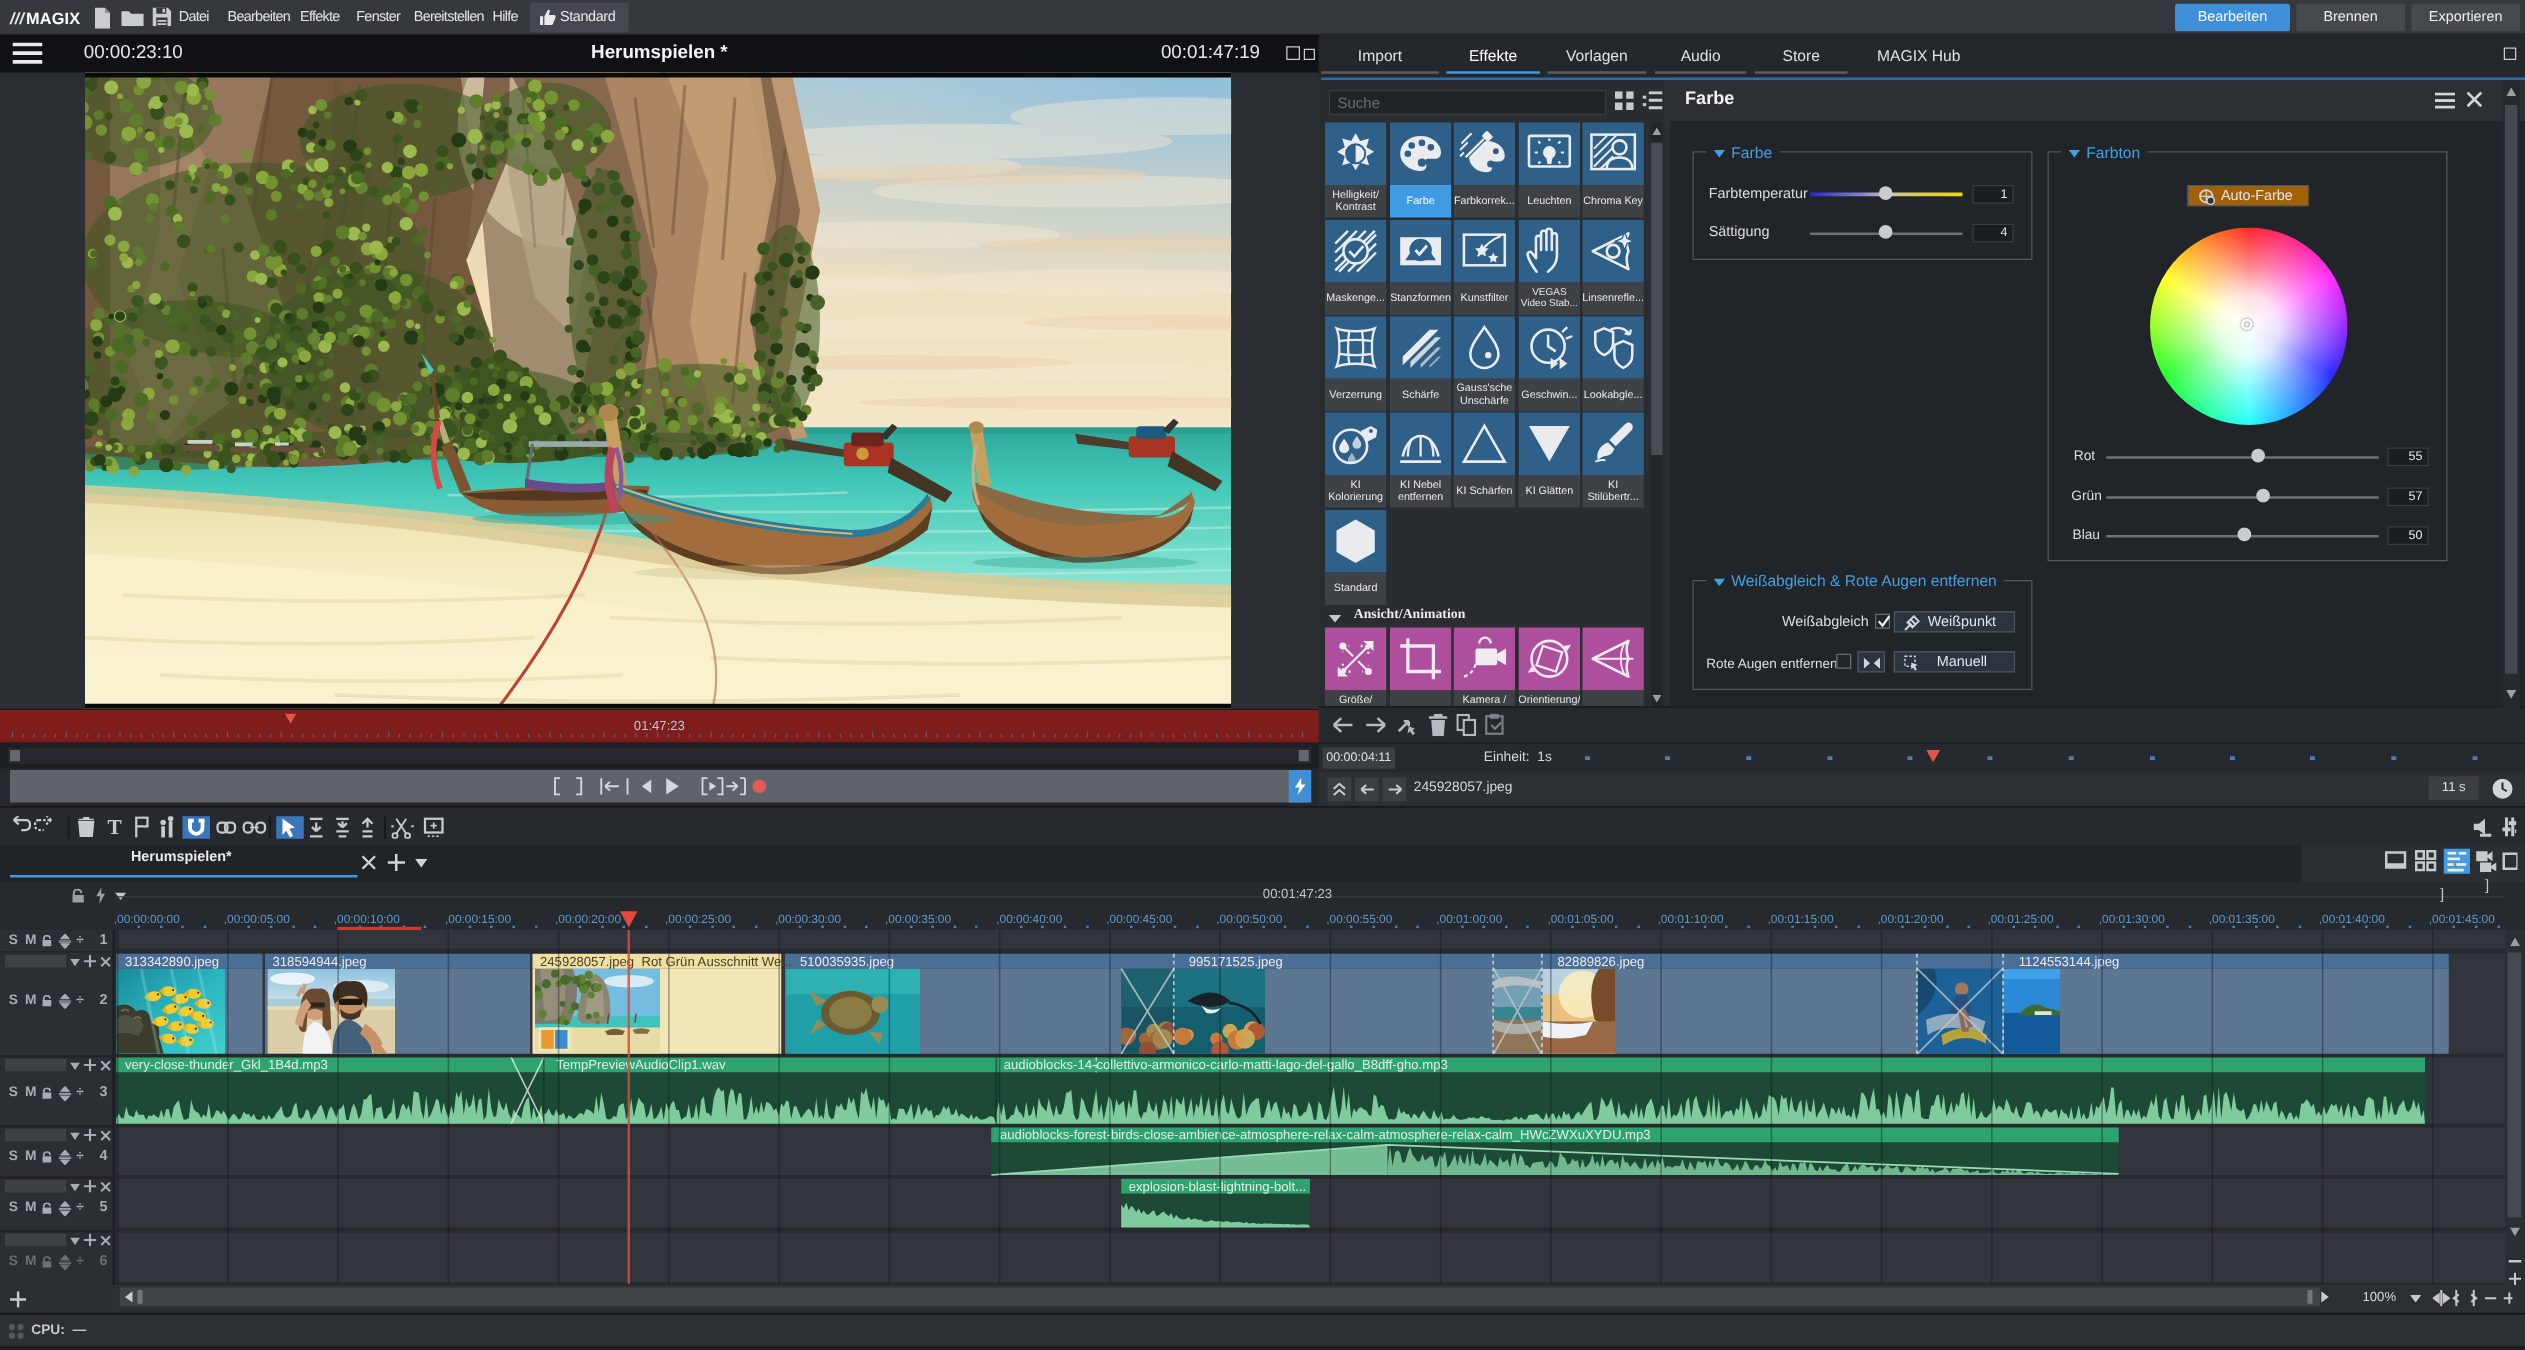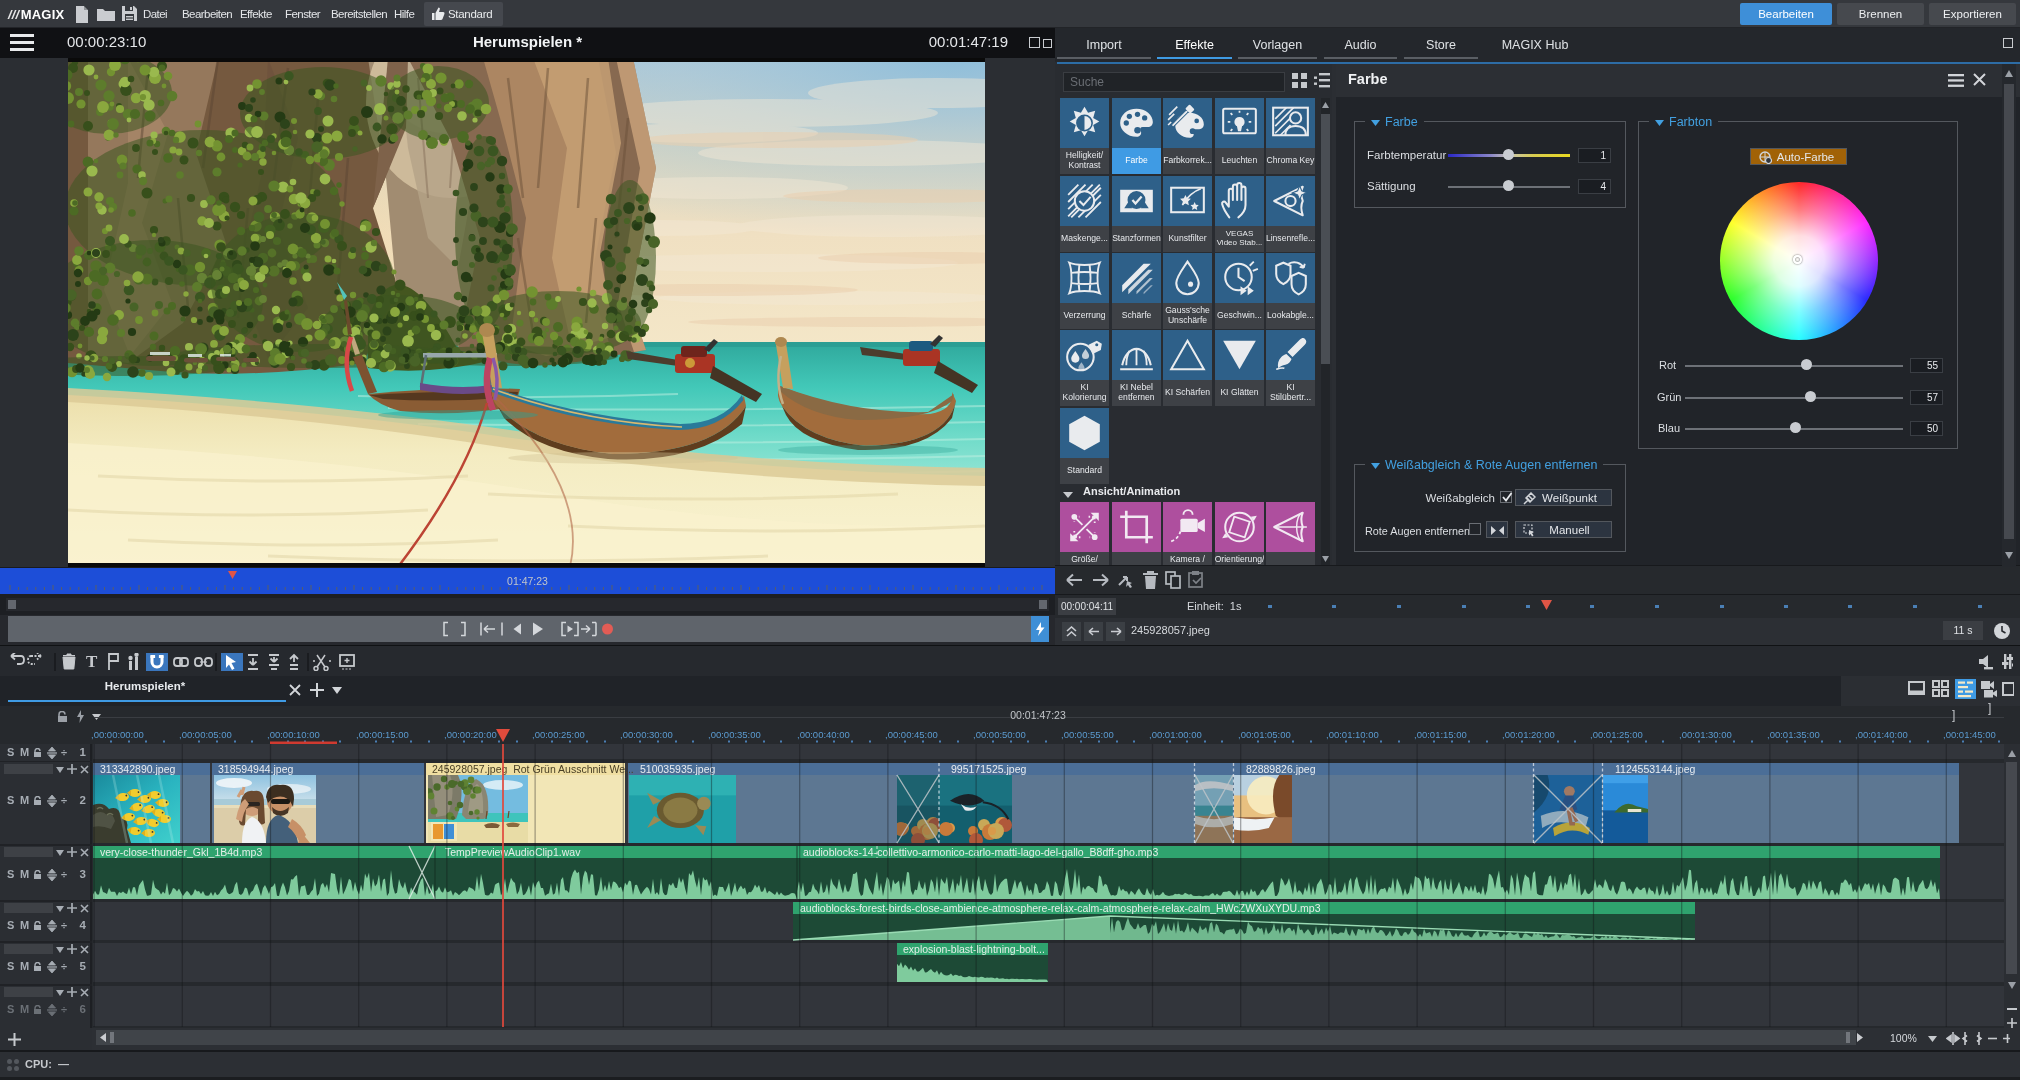--- a/index.html
+++ b/index.html
@@ -11,21 +11,21 @@
 
 #menubar { left:0; top:0; width:2020px; height:28px; background:#35383d; border-bottom:1px solid #222428; }
 #menubar .logo { position:absolute; left:8px; top:7px; font-weight:bold; font-size:13px; letter-spacing:0.2px; color:#fff; }
 .mi { position:absolute; top:0; height:28px; line-height:28px; font-size:11.5px; letter-spacing:-0.55px; color:#e3e5e8; }
 #fbbtn { position:absolute; left:424px; top:2px; width:79px; height:24px; background:#45484e; border-radius:2px; color:#e8eaec; font-size:11.5px; line-height:24px; }
 .topbtn { position:absolute; top:3px; height:22px; border-radius:2px; font-size:11.5px; text-align:center; line-height:22px; color:#eef0f2; background:#46494e; }
 
 
 #ptitle { left:0; top:28px; width:1055px; height:30px; background:#101114; }
 #video { left:68px; top:58px; width:917px; height:509px; background:#000; }
-#pscrub { left:0; top:567px; width:1055px; height:27px; background:#1d4ed8; border-top:1px solid #191b1e; }
+#pscrub { left:0; top:567px; width:1055px; height:27px; background:#7f1d1d; border-top:1px solid #191b1e; }
 #pscroll { left:0; top:594px; width:1055px; height:21px; background:#1d1f23; }
 #ptrans { left:0; top:615px; width:1055px; height:30px; background:#26282d; }
 #ptransbar { position:absolute; left:8px; top:1px; width:1039px; height:26px; background:#5f646b; }
 
 
 #rtabs { left:1055px; top:28px; width:965px; height:34px; background:#24272c; }
 .rtab { position:absolute; top:0; height:32px; line-height:34px; text-align:center; font-size:12.5px; color:#dfe2e5; }
 .tabu { position:absolute; top:29px; height:2px; background:#5a5e64; }
 
 
@@ -1892,21 +1892,21 @@
         <svg width="49" height="50" viewBox="0 0 48 48">
           <path d="M8 24 L36 10 c-2 4-2 8 0 14 c-2 4-2 8 0 14 z" stroke="#f2e9f2" fill="none" stroke-width="2" stroke-linejoin="round"></path>
           <path d="M8 24 h32 M36 10 c-8 2-8 26 0 28" stroke="#f2e9f2" stroke-width="1.4" fill="none"></path>
         </svg>
       </div>
       <div class="tlbl" style="height:15px;"></div>
     </div>
   <svg class="abs" style="left:8px;top:427px;" width="10" height="8" viewBox="0 0 10 8">
       <path d="M0 1 h10 l-5 6 z" fill="#c6c9cd"></path>
     </svg>
-  <div class="abs" style="left:28px;top:421px;font-size:11px;font-weight:bold;color:#e8eaed;">Ansicht/Animation</div>
+  <div class="abs" style="left:28px;top:421px;font-size:11px;font-weight:bold;color:#e8eaed;font-family:Liberation Serif, serif;">Ansicht/Animation</div>
   <div class="abs" style="left:266px;top:34px;width:9px;height:469px;background:#222529;"></div>
   <svg class="abs" style="left:267px;top:38px;" width="7" height="6" viewBox="0 0 7 6">
       <path d="M0 6 h7 l-3.5 -6 z" fill="#9ba0a7"></path>
     </svg>
   <div class="abs" style="left:266px;top:50px;width:9px;height:250px;background:#4a4e54;"></div>
   <svg class="abs" style="left:267px;top:492px;" width="7" height="6" viewBox="0 0 7 6">
       <path d="M0 0 h7 l-3.5 6 z" fill="#9ba0a7"></path>
     </svg>
 </div>
 <div class="abs" id="fxtools" style="left:1055px;top:565px;width:965px;height:29px;background:#26292d;border-top:1px solid #17191c;">

